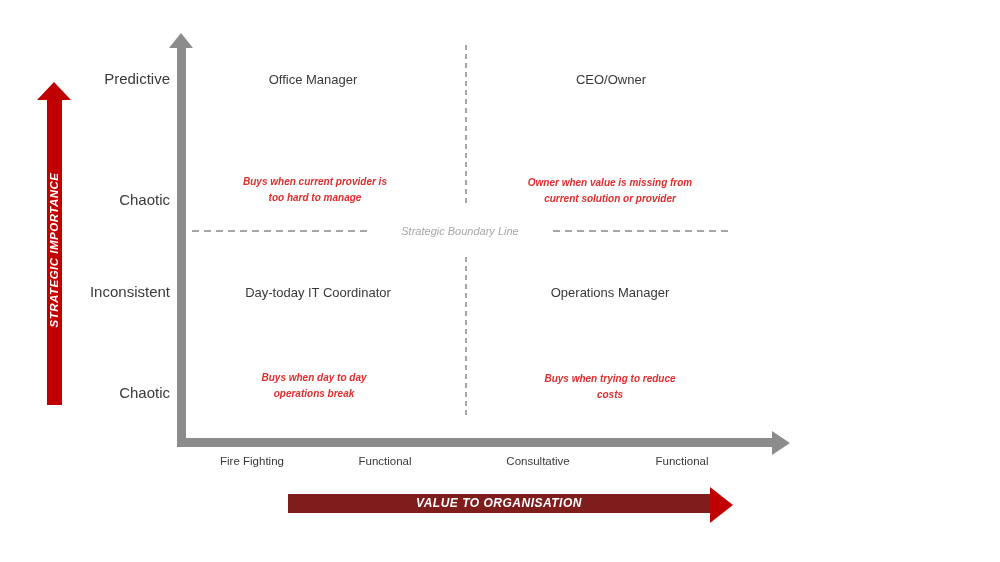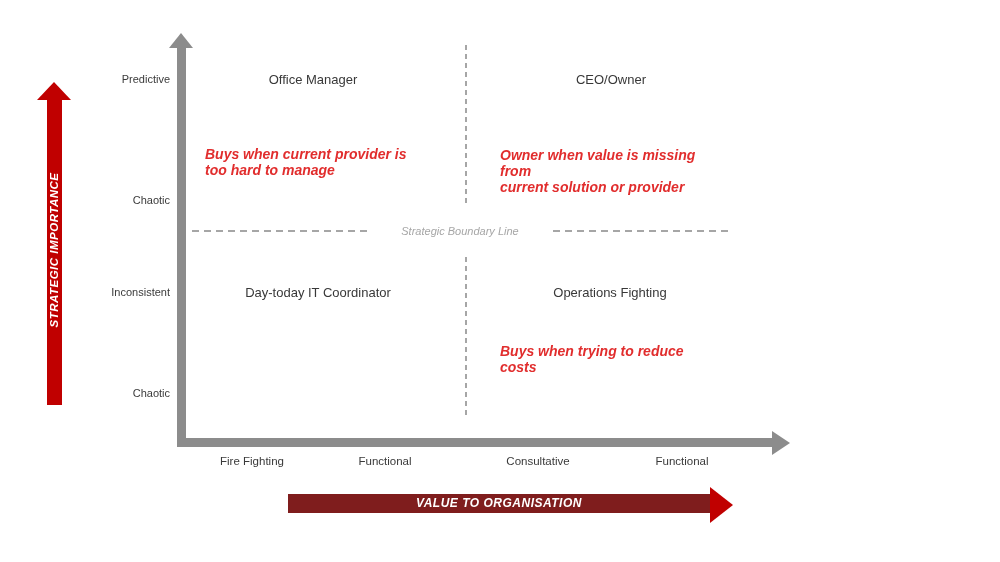--- a/index.html
+++ b/index.html
@@ -40,43 +40,45 @@
     width: 0; height: 0;
     border-top: 12px solid transparent;
     border-bottom: 12px solid transparent;
     border-left: 18px solid #8C8C8C;
   }
 
   
   .y-label {
     left: 30px; width: 140px; height: 16px;
     text-align: right;
-    font-size: 11px; line-height: 16px;
+    font-size: 15px; line-height: 16px;
     color: #3A3A3A;
   }
   .x-label {
     width: 150px; height: 16px; top: 453px;
     text-align: center;
     font-size: 11.5px; line-height: 16px;
     color: #3A3A3A;
   }
 
   
   .q-title {
     width: 220px; height: 20px;
     text-align: center;
     font-size: 13px; line-height: 20px;
     color: #383838;
   }
   .q-note {
     width: 220px;
-    font-size: 14px; line-height: 16px;
+    text-align: center;
+    font-size: 10px; line-height: 16px;
     font-style: italic; font-weight: bold;
     color: #E12D2D;
     white-space: pre-line;
+    margin-top: 28px;
   }
 
   
   .h-dash {
     top: 230px; height: 2px;
     background: repeating-linear-gradient(90deg, #A6A6A6 0 7px, transparent 7px 12px);
   }
   .v-dash {
     left: 465px; width: 1.5px;
     background: repeating-linear-gradient(180deg, #A6A6A6 0 5px, transparent 5px 9px);
@@ -162,26 +164,28 @@
 
   <div class="abs v-dash" style="top:45px; height:159px"></div>
   <div class="abs v-dash" style="top:257px; height:161px"></div>
   <div class="abs h-dash" style="left:192px; width:176px"></div>
   <div class="abs h-dash" style="left:553px; width:179px"></div>
   <div class="abs boundary-label">Strategic Boundary Line</div>
 
   <div class="abs q-title" style="left:203px; top:70px">Office Manager</div>
   <div class="abs q-title" style="left:501px; top:70px">CEO/Owner</div>
   <div class="abs q-title" style="left:208px; top:283px">Day-today IT Coordinator</div>
-  <div class="abs q-title" style="left:500px; top:283px">Operations Fighting</div>
+  <div class="abs q-title" style="left:500px; top:283px">Operations Manager</div>
 
   <div class="abs q-note" style="left:205px; top:146px">Buys when current provider is
 too hard to manage</div>
   <div class="abs q-note" style="left:500px; top:147px">Owner when value is missing from
 current solution or provider</div>
+  <div class="abs q-note" style="left:204px; top:342px">Buys when day to day
+operations break</div>
   <div class="abs q-note" style="left:500px; top:343px">Buys when trying to reduce
 costs</div>
 
   <div class="abs h-red-shaft">
     <span class="h-red-label">VALUE TO ORGANISATION</span>
   </div>
   <div class="abs h-red-head"></div>
 
 </div>
 

